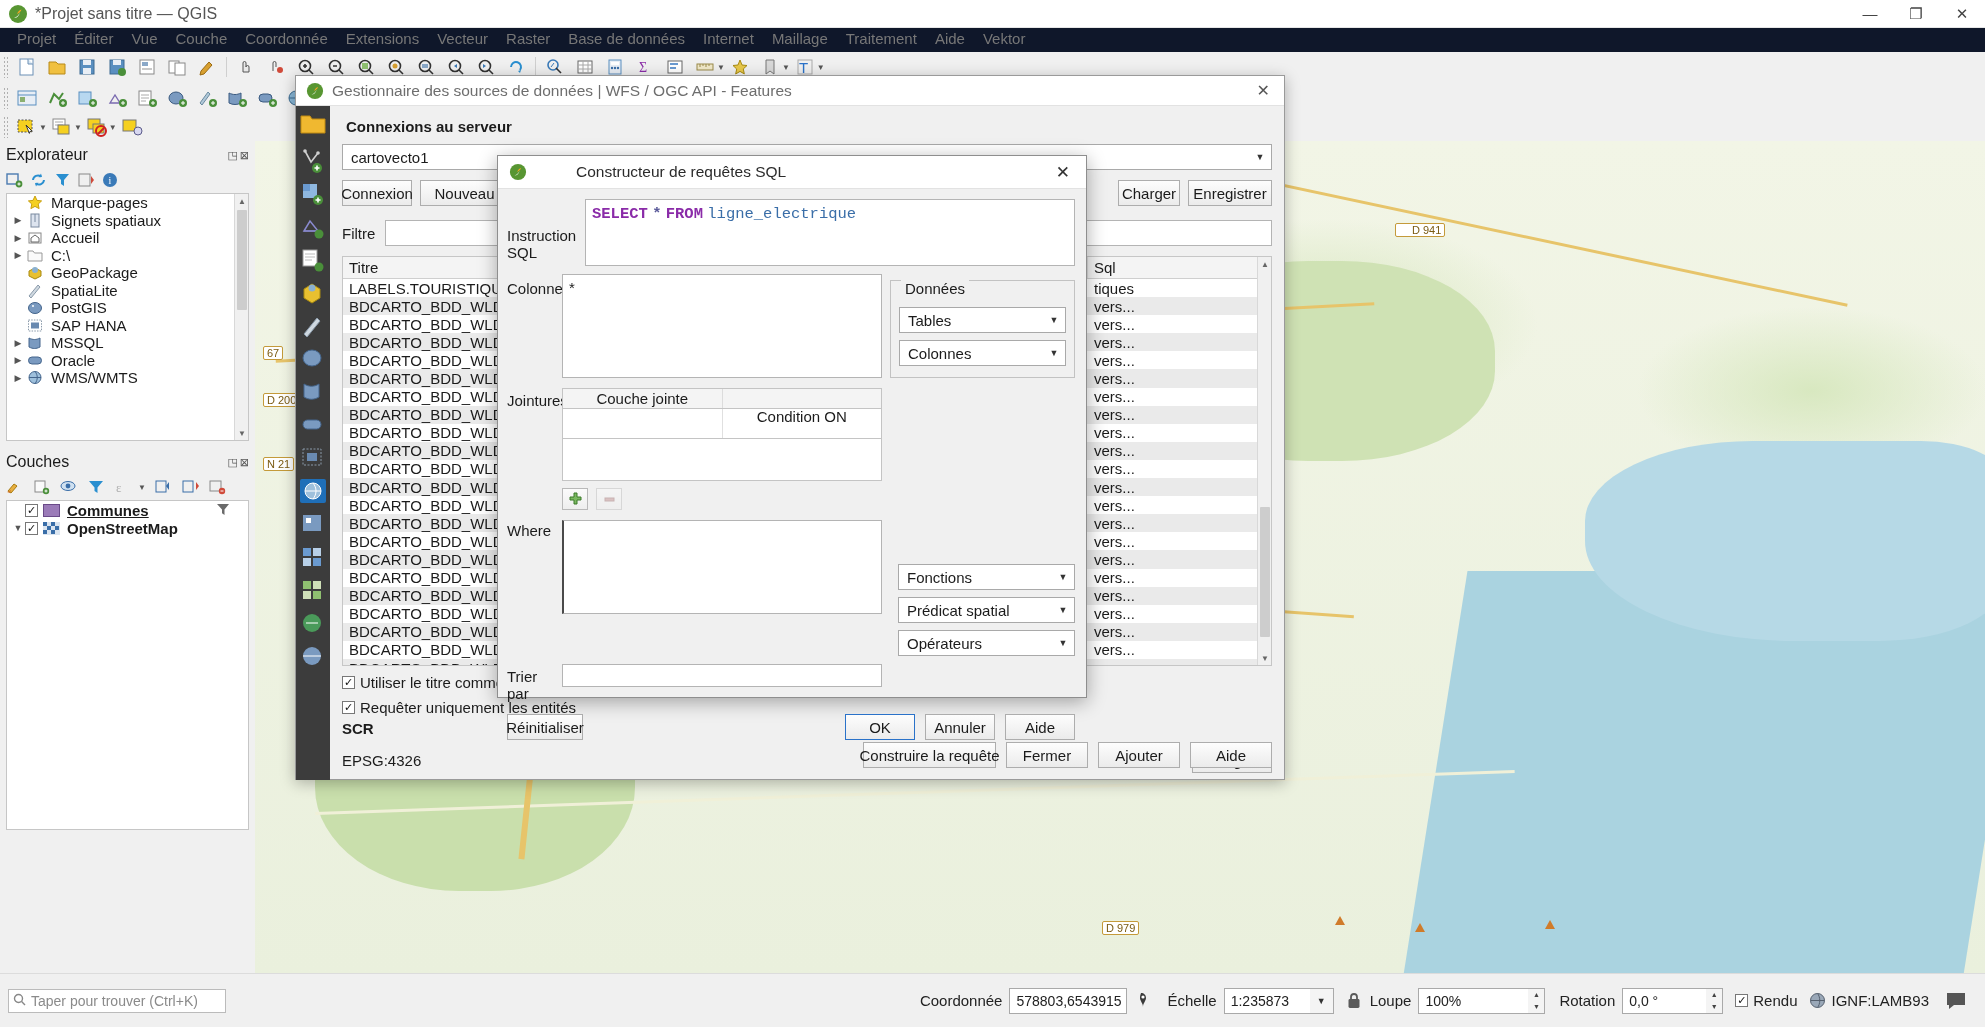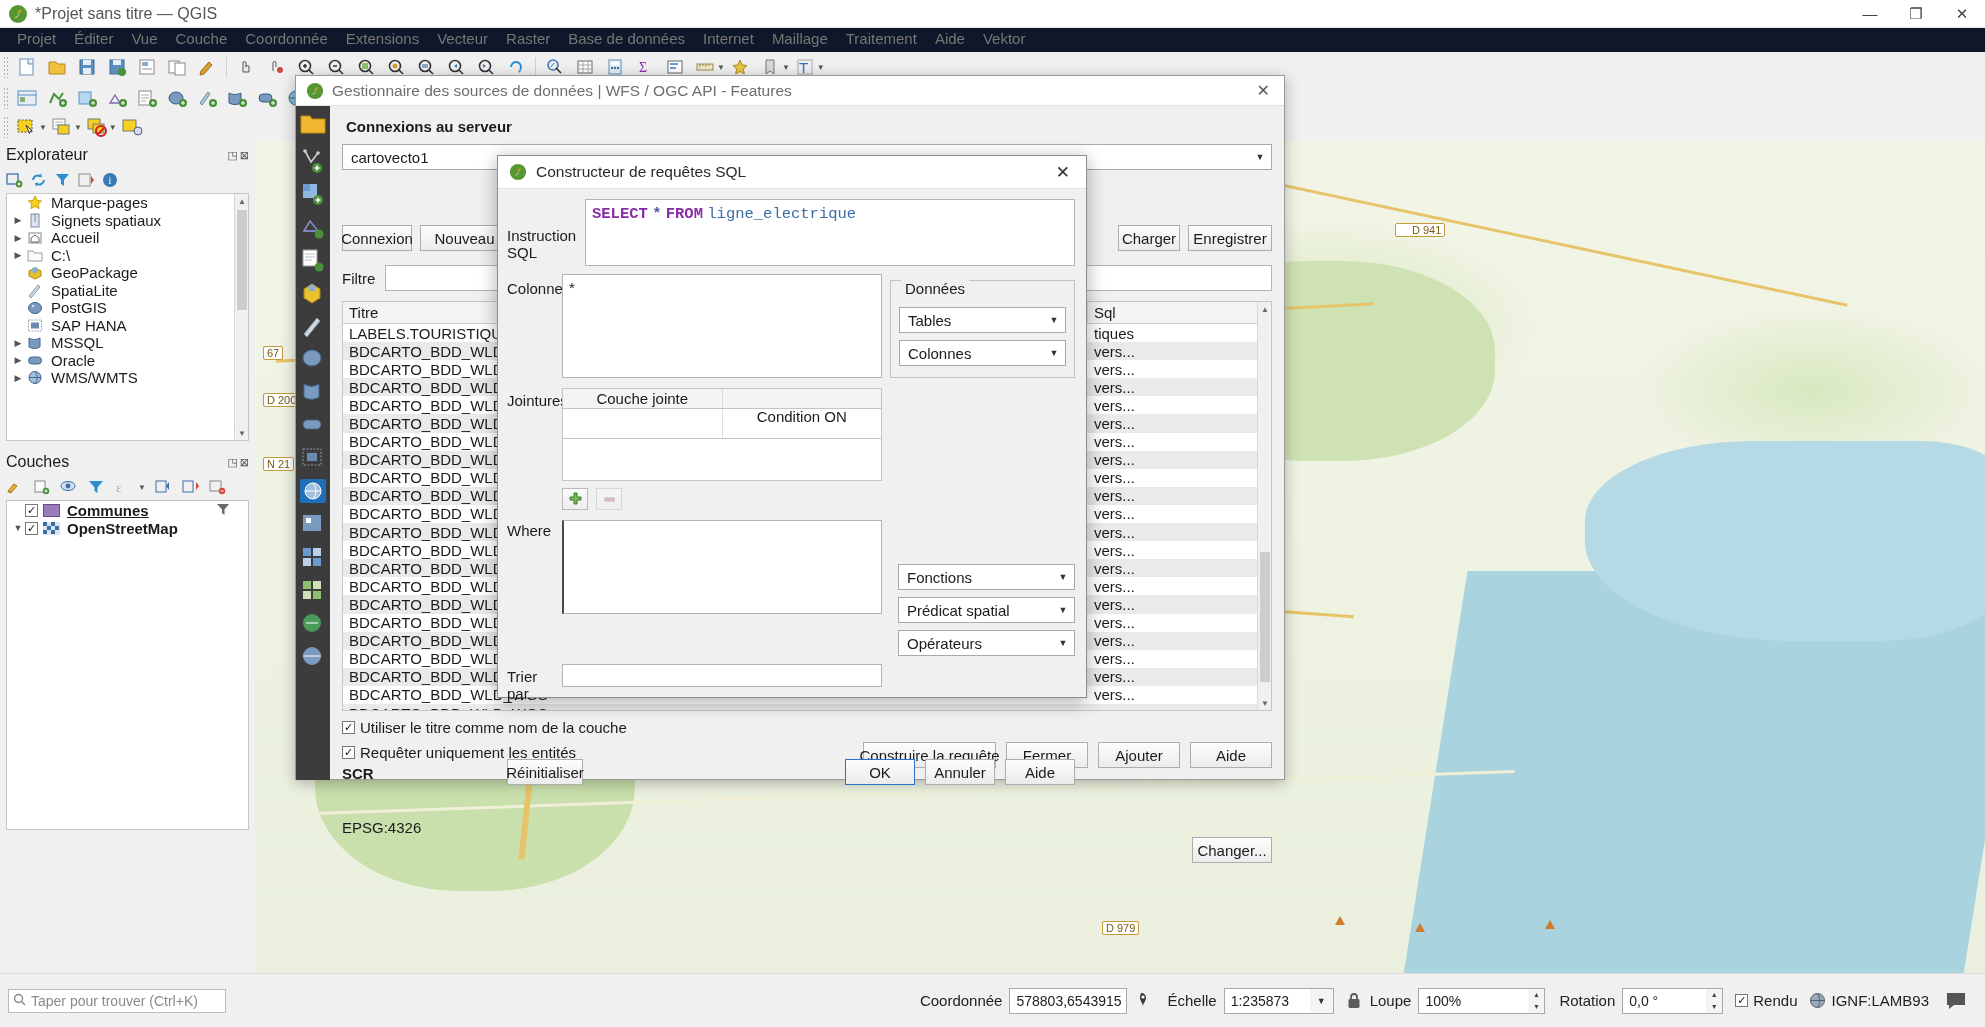--- a/index.html
+++ b/index.html
@@ -105,34 +105,34 @@
     flex-direction:column; align-items:center; gap:9px; overflow:hidden;}
   .sideico { width:26px; height:24px; display:flex; align-items:center; justify-content:center; }
   #dsm-main { flex:1; padding:8px 12px 0 12px; position:relative; }
   .seclabel { font-size:15px; font-weight:bold; margin:4px 0 9px 4px; }
   .combo { height:26px; background:#fff; border:1px solid #a9a9a9; display:flex;
     align-items:center; padding-left:8px; font-size:15px; }
   .combo .cv { flex:1; }
   .combo .ca { width:22px; text-align:center; font-size:9px; color:#333; }
   .btn { height:26px; border:1px solid #adadad; background:linear-gradient(#fdfdfd,#ebebeb);
     display:inline-flex; align-items:center; justify-content:center; padding:0 12px;
-    font-size:15px; color:#1b1b1b; white-space:nowrap;margin-top:45px; }
+    font-size:15px; color:#1b1b1b; white-space:nowrap; }
   .btn.primary { border:1px solid #2a72c9; }
   .gridhdr { height:22px; background:#f4f4f4; border:1px solid #cfcfcf; border-bottom:1px solid #cfcfcf;
     display:flex; align-items:center; font-size:15px; }
   .gridhdr .c { padding-left:6px; border-right:1px solid #dcdcdc; height:100%; display:flex; align-items:center;}
   .grow { height:18.1px; display:flex; align-items:center; font-size:15px; }
   .grow .c { padding-left:6px; height:100%; display:flex; align-items:center; overflow:hidden; white-space:nowrap;}
   .grow.alt { background:#eaeaea; }
 
   
   #sql { left:497px; top:155px; width:590px; height:543px; background:#f0f0f0;
     border:1px solid #8e8e8e; box-shadow:0 4px 18px rgba(0,0,0,.33); }
   #sql-title { height:33px; background:#fff; display:flex; align-items:center;
-    border-bottom:1px solid #e2e2e2; }
+    border-bottom:1px solid #e2e2e2;gap:40px; }
   #sql-title .t { font-size:15.5px; color:#2b2b2b; }
   .fldrow { display:flex; align-items:flex-start; margin-bottom:8px; }
   .fldlab { width:62px; font-size:15px; color:#1b1b1b; flex:none; }
   .txtarea { flex:1; background:#fff; border:1px solid #b4b4b4; font-size:15px; padding:4px 6px;
     overflow:hidden; }
   .sqlkw { color:#8a2ba8; font-weight:bold; font-family:"Liberation Mono", monospace; }
   .sqlop { color:#5a5a9a; font-weight:bold; font-family:"Liberation Mono", monospace; }
   .sqlid { color:#3a6ea8; font-family:"Liberation Mono", monospace; }
   .inputline { flex:1; height:24px; background:#fff; border:1px solid #b4b4b4;
     display:flex; align-items:center; padding:0 6px; font-size:15px; }

